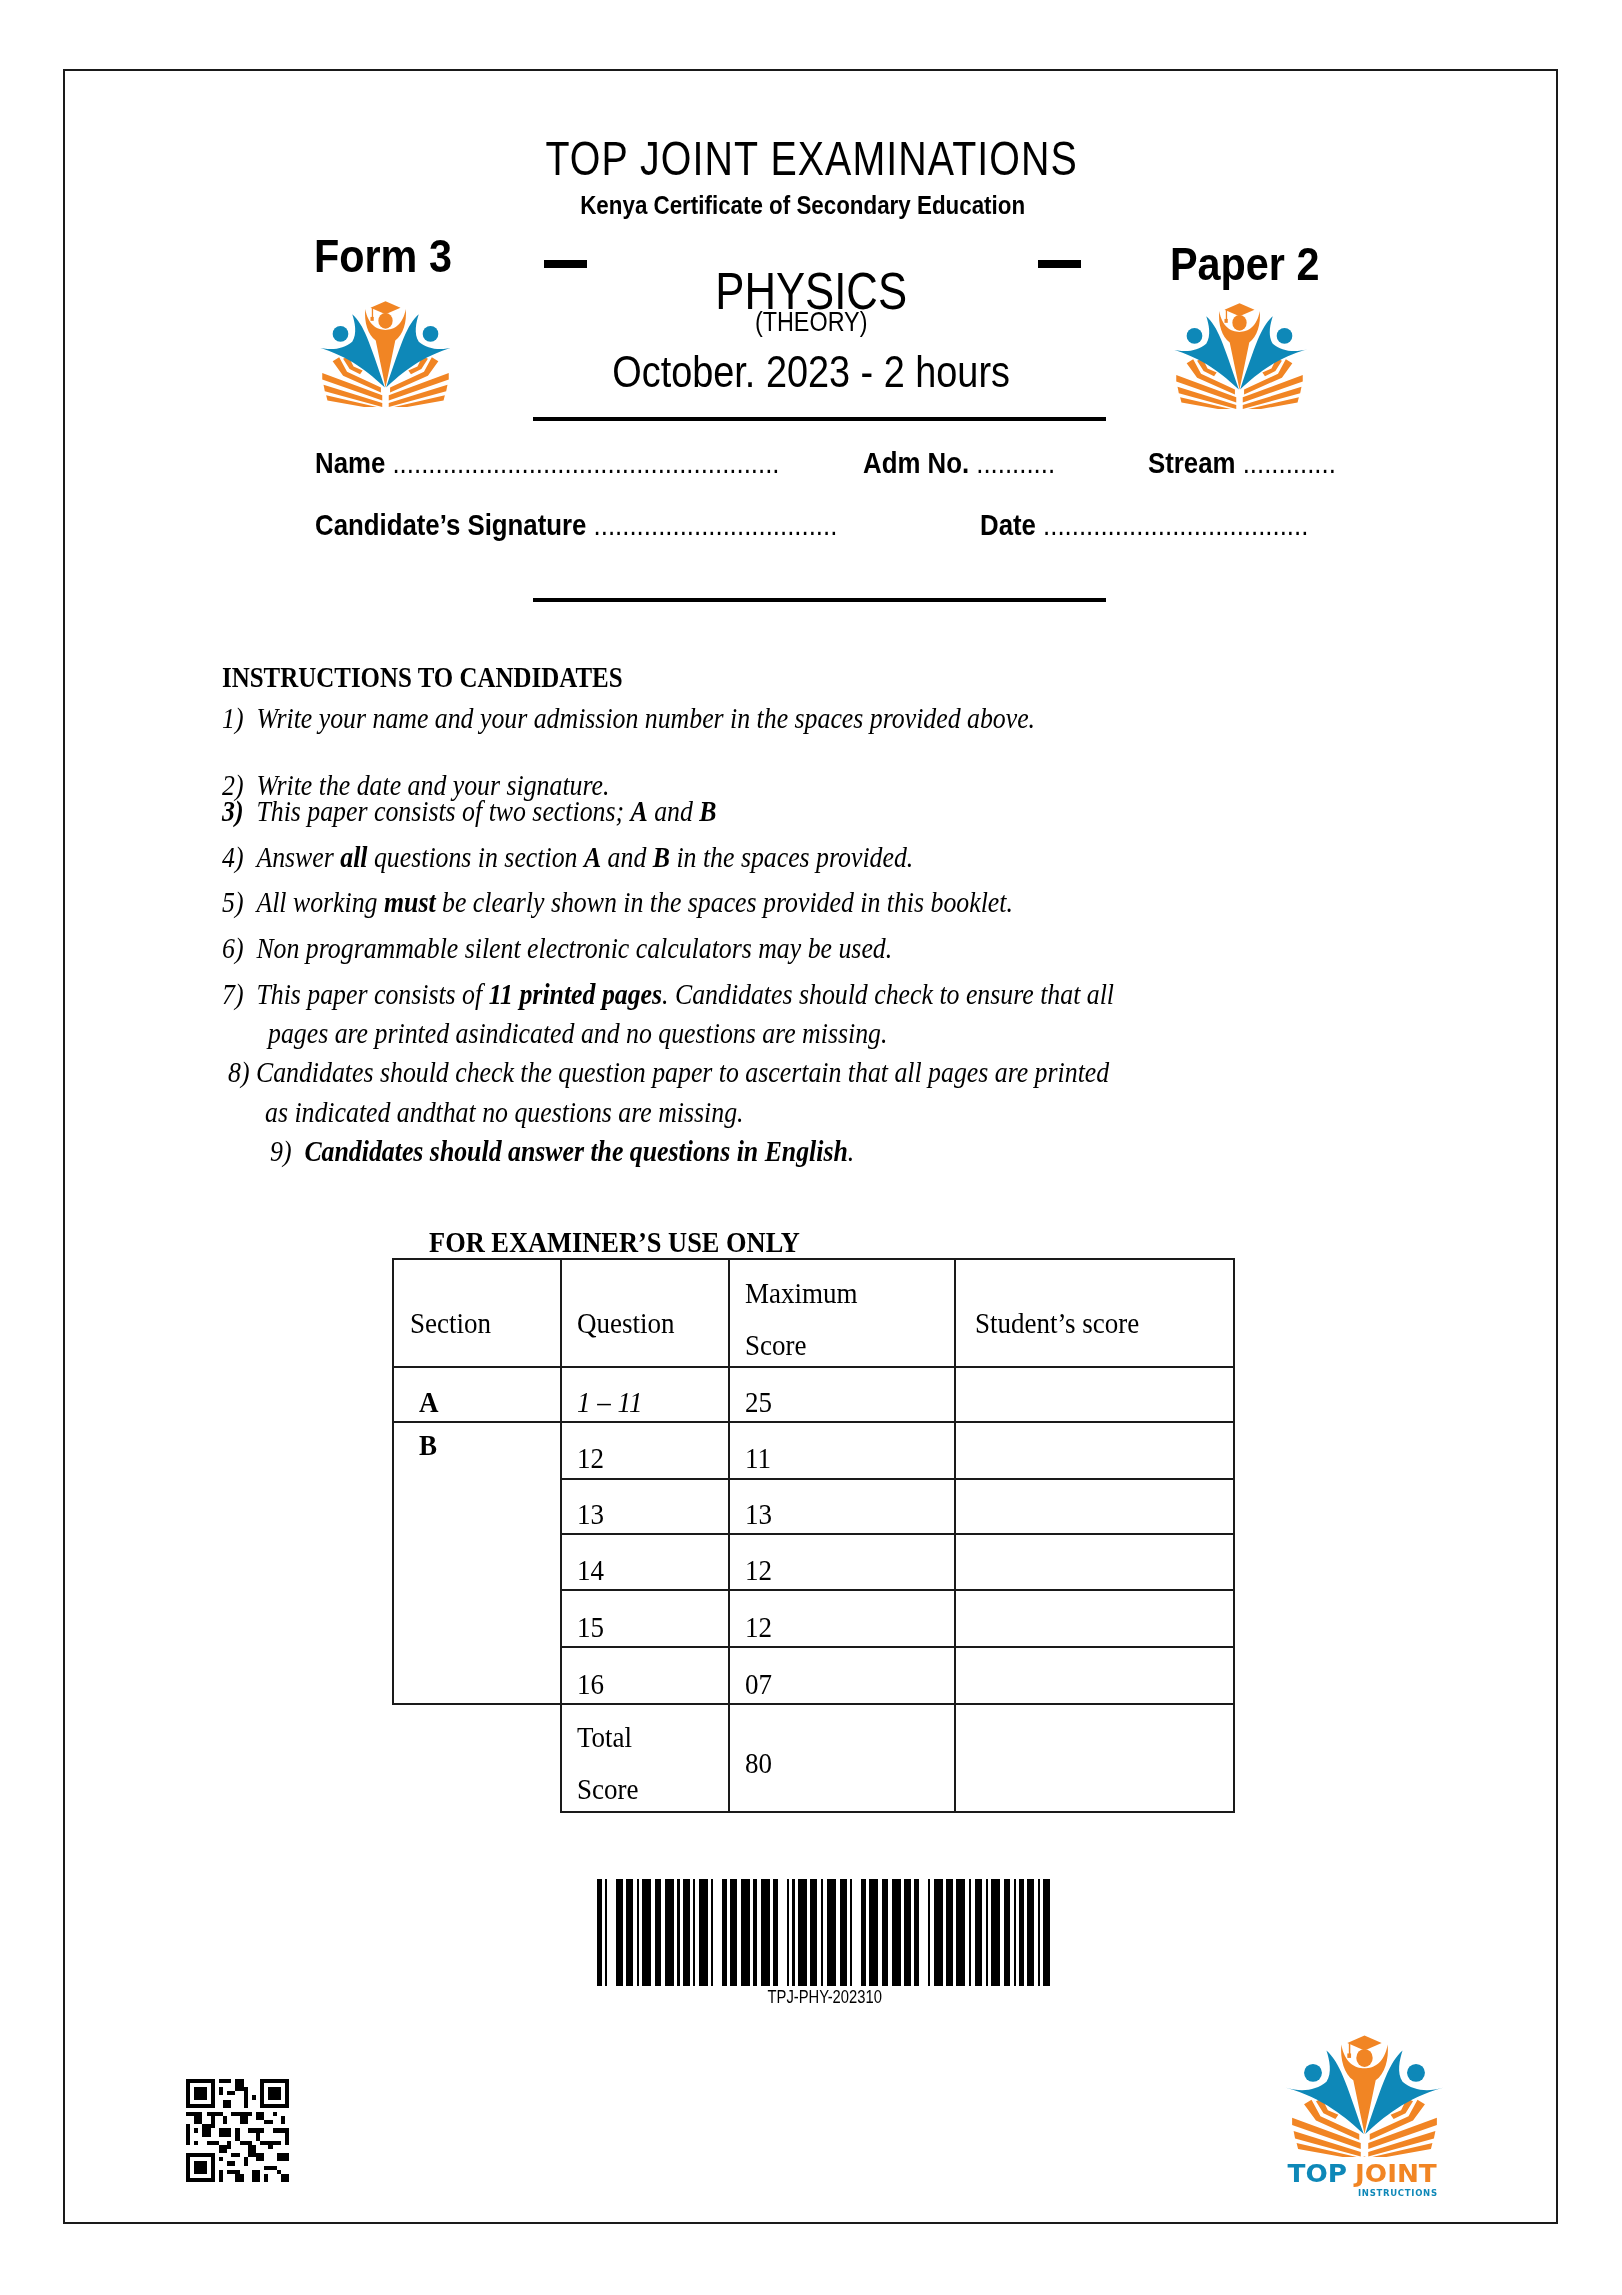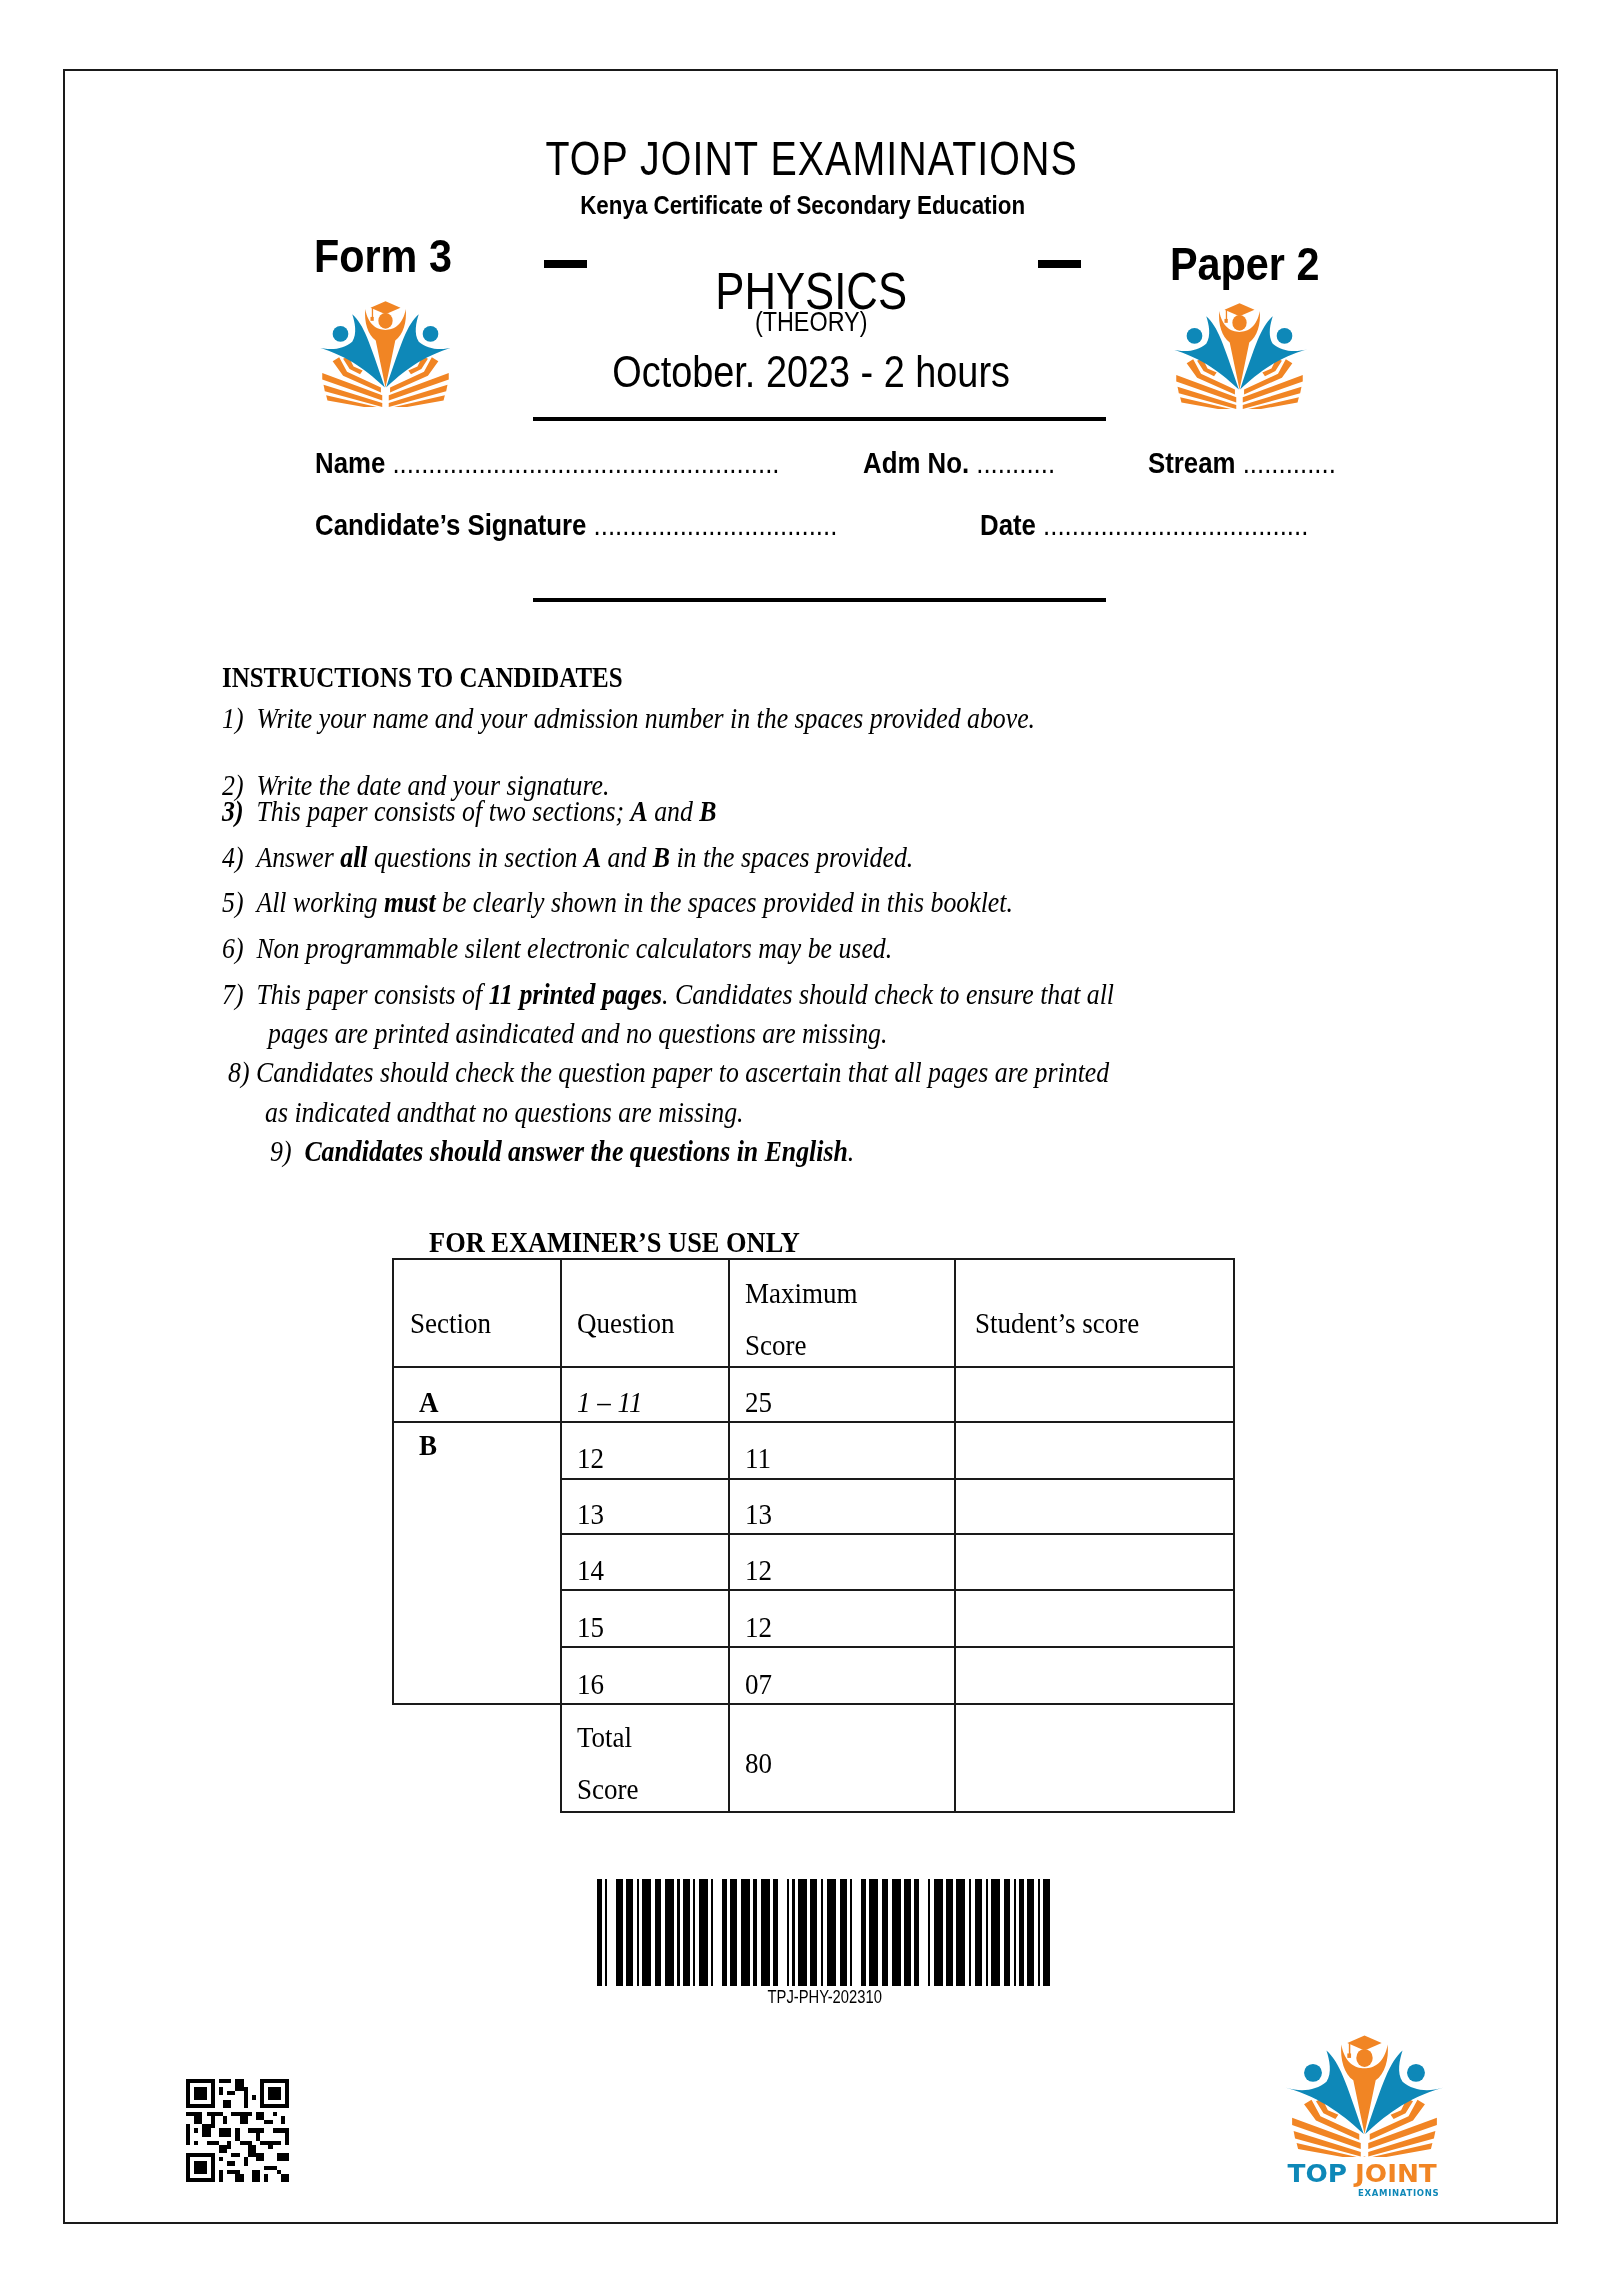--- a/index.html
+++ b/index.html
@@ -395,14 +395,14 @@
   </g>
 </svg>
 
 <svg class="abs" style="left:1286px; top:2029px; width:157px; height:128px;" viewBox="0 0 240 196" width="157" height="128">
     <use href="#logo"></use>
   </svg>
 <div class="abs brand-text" style="left:1289px; top:2161px; font-size:25px; line-height:26px; white-space:nowrap;">
   <span style="color:#0E88B8; display:inline-block; transform:scaleX(1.05);">TOP</span>
   <span style="color:#F18524; display:inline-block; transform:scaleX(1.05); margin-left:2.6px;">JOINT</span>
 </div>
-<div class="abs brand-text" style="left:1358px; top:2188px; font-size:8.5px; color:#0E88B8; letter-spacing:0.7px;">EXAMINATIONS</div>
+<div class="abs brand-text" style="left:1358px; top:2188px; font-size:8.5px; color:#0E88B8; letter-spacing:0.7px;">INSTRUCTIONS</div>
 
 
 </body></html>

